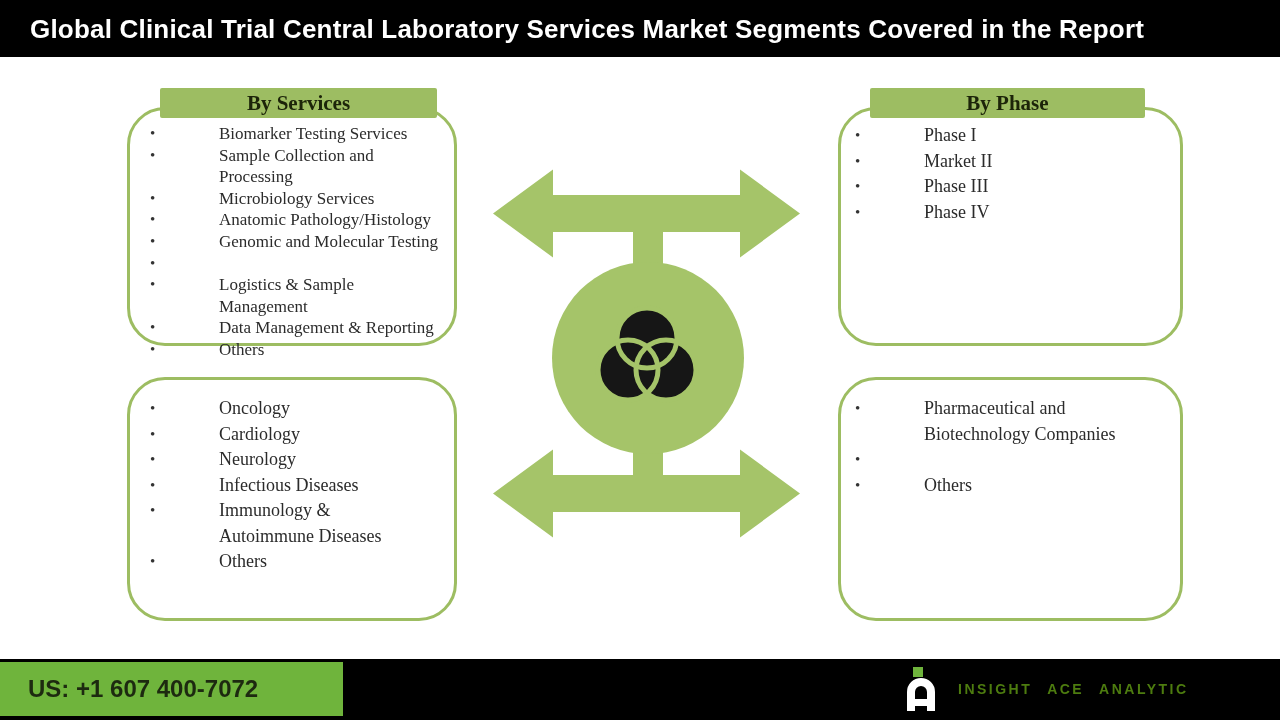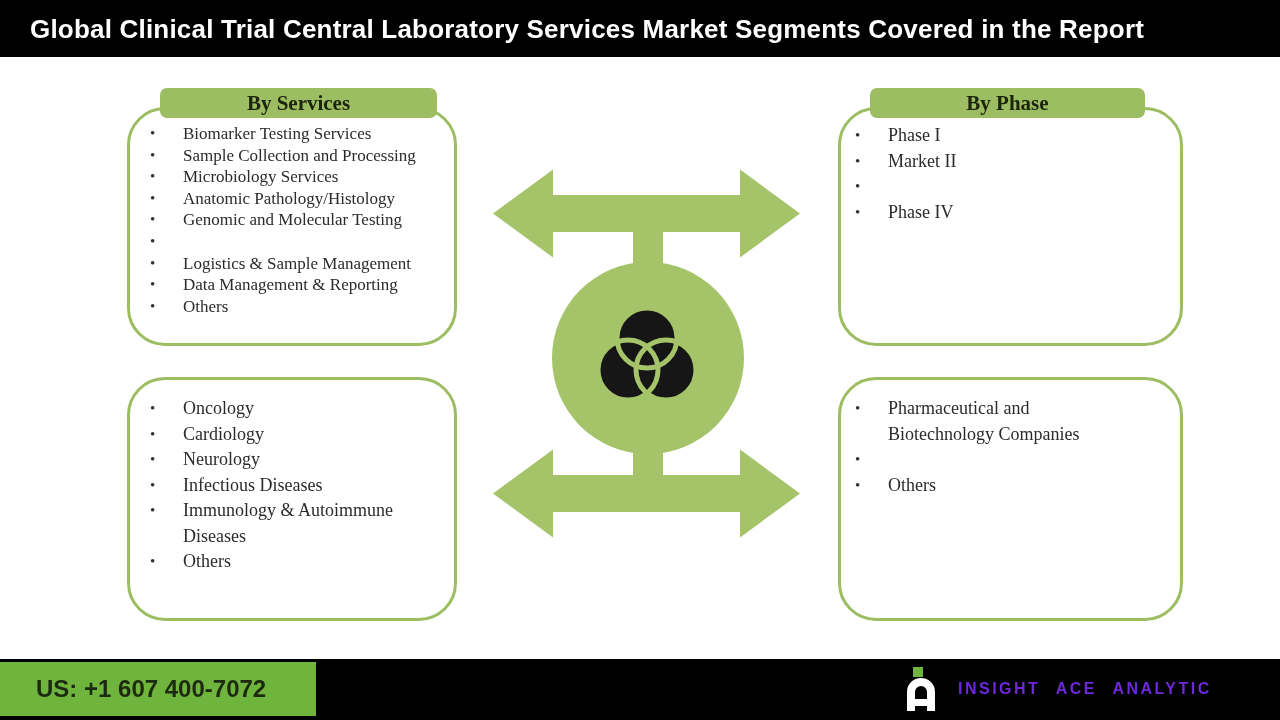--- a/index.html
+++ b/index.html
@@ -26,61 +26,61 @@
   
   .segbox{
     position:absolute;border:3.5px solid var(--box-green);border-radius:38px;background:#ffffff;
     box-sizing:border-box;
   }
   .box-tl{left:127px;top:107px;width:330px;height:239px;}
   .box-bl{left:127px;top:377px;width:330px;height:244px;}
   .box-tr{left:838px;top:107px;width:345px;height:239px;}
   .box-br{left:838px;top:377px;width:345px;height:244px;}
   .pill{
-    position:absolute;height:30px;background:var(--box-green);border-radius:7px;
+    position:absolute;height:30px;background:var(--box-green);border-radius:2px;
     text-align:center;font-size:21px;font-weight:bold;color:#1c2409;line-height:30px;
   }
   .pill-tl{left:160px;top:88px;width:277px;}
   .pill-bl{left:160px;top:358px;width:277px;}
   .pill-tr{left:870px;top:88px;width:275px;}
   .pill-br{left:870px;top:358px;width:275px;}
   
   ul.seglist{
     position:absolute;margin:0;padding:0;list-style:none;color:var(--text-dark);
   }
   ul.seglist li{display:flex;align-items:flex-start;}
   ul.seglist .bullet{flex:0 0 33px;padding-left:5px;font-size:15px;color:#333;}
-  ul.seglist .item-text{flex:1 1 auto;overflow-wrap:break-word;min-width:0;}
+  ul.seglist .item-text{flex:1 1 auto;overflow-wrap:break-word;min-width:0;margin-left:36px;}
   .list-services{left:145px;top:123px;width:300px;font-size:17px;line-height:21.6px;}
   .list-phase{left:850px;top:123px;width:300px;font-size:18px;line-height:25.5px;}
   .list-phase .bullet{flex-basis:35px;padding-left:8px;}
   .list-indication{left:145px;top:396px;width:283px;font-size:18px;line-height:25.5px;}
   .list-enduser{left:850px;top:396px;width:283px;font-size:18px;line-height:25.5px;}
   .list-enduser .bullet{flex-basis:35px;padding-left:8px;}
   
   .center-svg{position:absolute;left:480px;top:160px;}
   .c-arrow{fill:var(--arrow-green);}
   .c-circle{fill:var(--arrow-green);}
   .venn-black{fill:#161616;}
   .venn-stroke{fill:none;stroke:var(--arrow-green);stroke-width:5px;}
   
   .footerbar{position:absolute;left:0;top:659px;width:1280px;height:61px;background:var(--bar-black);}
   .phonebox{
-    position:absolute;left:0;top:662px;width:316px;height:54px;background:var(--footer-green);
+    position:absolute;left:0;top:662px;width:343px;height:54px;background:var(--footer-green);
     color:#1d2a10;font-family:"Liberation Sans","DejaVu Sans",sans-serif;
-    font-weight:bold;font-size:24px;line-height:54px;padding-left:36px;box-sizing:border-box;
+    font-weight:bold;font-size:24px;line-height:54px;padding-left:28px;box-sizing:border-box;
     white-space:nowrap;
   }
   .brandlogo{position:absolute;left:900px;top:662px;}
   .logo-a{stroke:#ffffff;fill:none;}
   .logo-bar{fill:#ffffff;}
   .logo-dot{fill:var(--footer-green);}
   .brandtext{
-    position:absolute;left:958px;top:662px;height:54px;line-height:54px;color:#6d28d9;
-    font-family:"Liberation Sans","DejaVu Sans",sans-serif;font-weight:bold;font-size:16px;
+    position:absolute;left:958px;top:662px;height:54px;line-height:54px;color:#4d7c0f;
+    font-family:"Liberation Sans","DejaVu Sans",sans-serif;font-weight:bold;font-size:14px;
     letter-spacing:2.5px;word-spacing:9px;white-space:nowrap;
   }
 </style>
 </head>
 <body>
 
 <div class="stage">
 
   <div class="titlebar">
     <h1>Global Clinical Trial Central Laboratory Services Market Segments Covered in the Report</h1>
@@ -132,20 +132,21 @@
       <li>
         <span class="bullet">•</span>
         <span class="item-text">Phase I</span>
       </li>
       <li>
         <span class="bullet">•</span>
         <span class="item-text">Market II</span>
       </li>
       <li>
         <span class="bullet">•</span>
+        <span class="item-text">Phase III</span>
       </li>
       <li>
         <span class="bullet">•</span>
         <span class="item-text">Phase IV</span>
       </li>
     </ul>
 
   <div class="segbox box-bl"></div>
   <ul class="seglist list-indication">
       <li>

